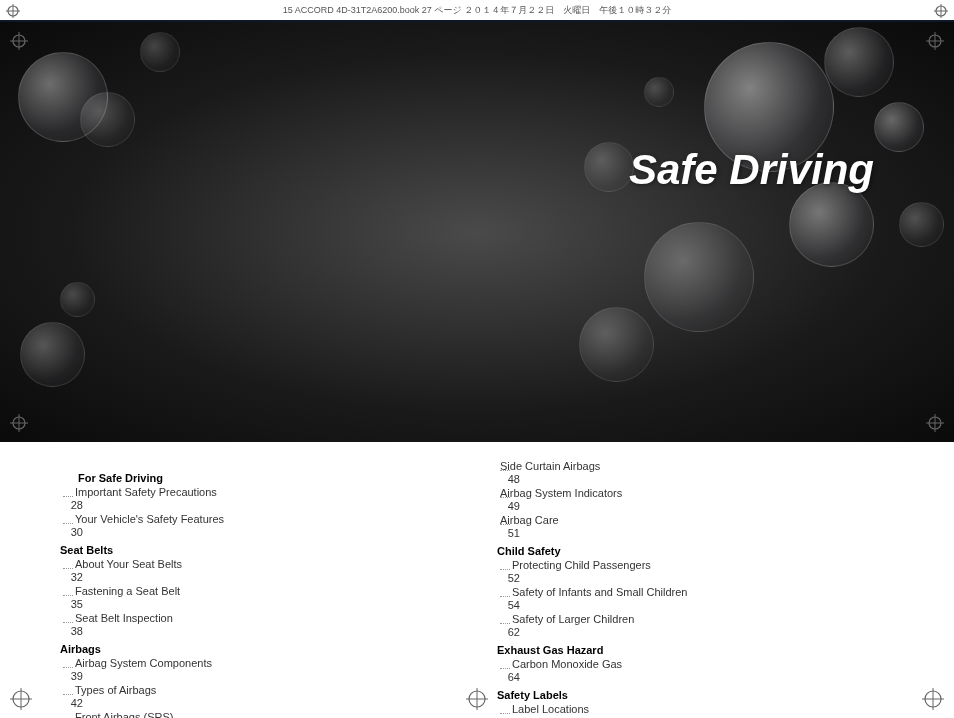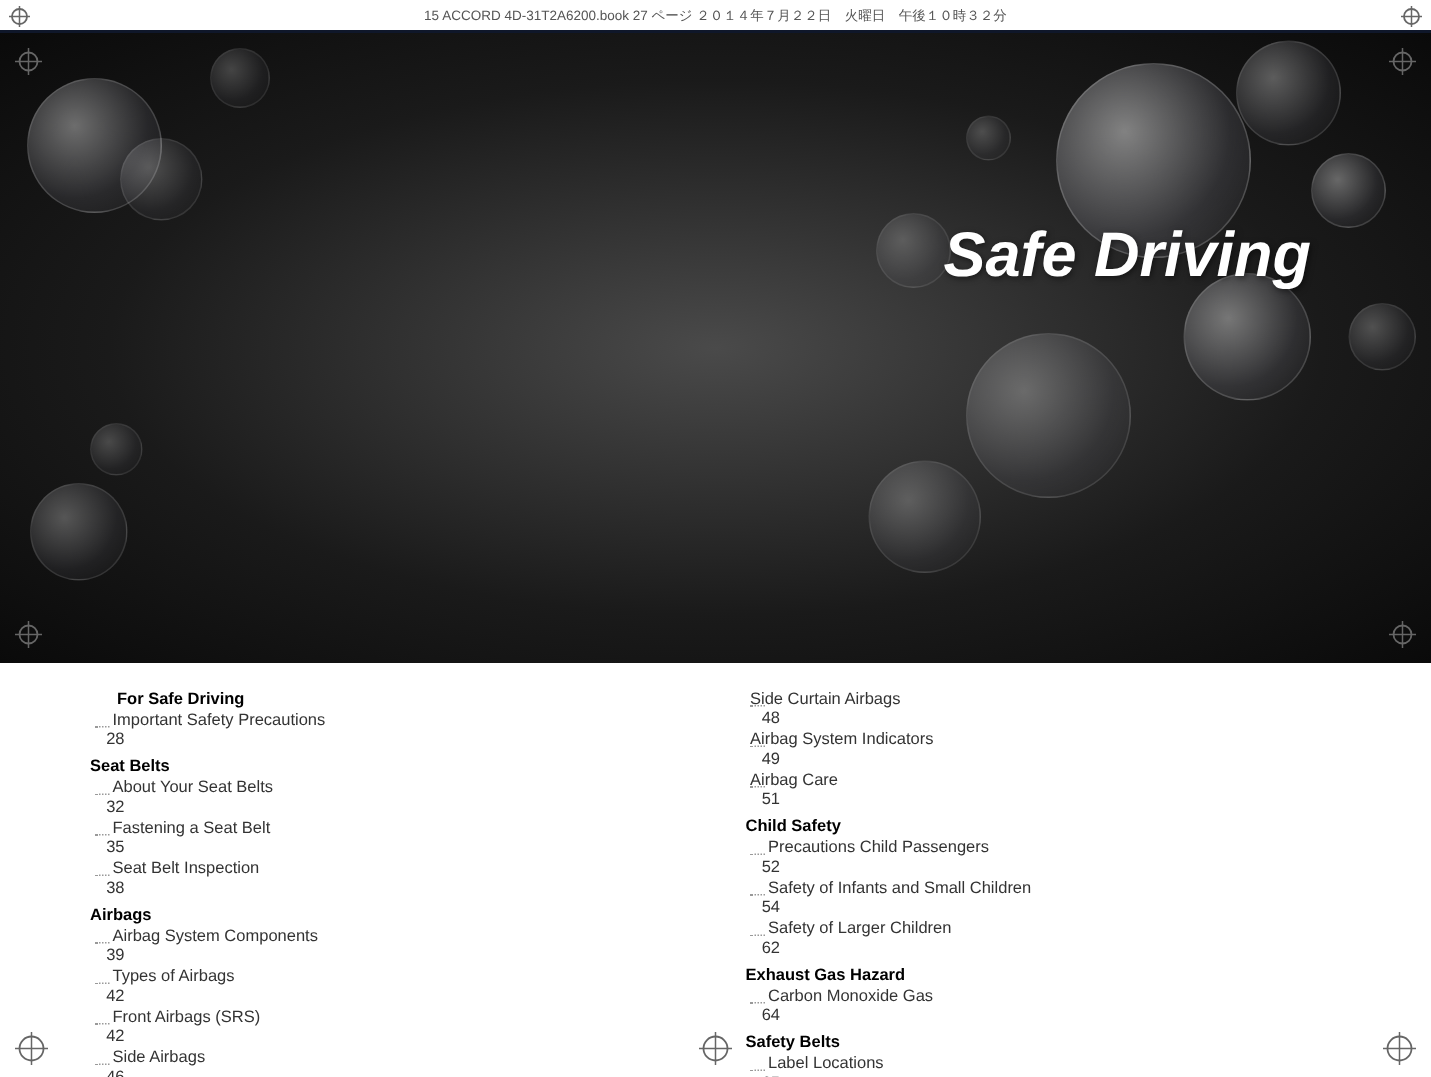--- a/index.html
+++ b/index.html
@@ -167,21 +167,21 @@
 
     .toc-header {
       font-size: 11px;
       font-weight: bold;
       color: #000;
       margin-bottom: 2px;
       margin-top: 6px;
     }
 
     .toc-header:first-child {
-      margin-top: 0;
+      margin-top: 12px;
       padding-left: 18px;
     }
 
     .toc-entry.indented .toc-entry-label {
       padding-left: 12px;
     }
 
     
     .bottom-area {
       width: 100%;
@@ -309,20 +309,25 @@
 
   <div class="toc-section">
 
     <div class="toc-col" id="toc-left">
         <div class="toc-header">For Safe Driving</div>
         <div class="toc-entry indented">
           <span class="toc-entry-label">Important Safety Precautions</span>
           <span class="toc-entry-dots"></span>
           <span class="toc-entry-page">28</span>
         </div>
+        <div class="toc-entry indented">
+          <span class="toc-entry-label">Your Vehicle's Safety Features</span>
+          <span class="toc-entry-dots"></span>
+          <span class="toc-entry-page">30</span>
+        </div>
         <div class="toc-header">Seat Belts</div>
         <div class="toc-entry indented">
           <span class="toc-entry-label">About Your Seat Belts</span>
           <span class="toc-entry-dots"></span>
           <span class="toc-entry-page">32</span>
         </div>
         <div class="toc-entry indented">
           <span class="toc-entry-label">Fastening a Seat Belt</span>
           <span class="toc-entry-dots"></span>
           <span class="toc-entry-page">35</span>
@@ -366,41 +371,41 @@
           <span class="toc-entry-dots"></span>
           <span class="toc-entry-page">49</span>
         </div>
         <div class="toc-entry">
           <span class="toc-entry-label">Airbag Care</span>
           <span class="toc-entry-dots"></span>
           <span class="toc-entry-page">51</span>
         </div>
         <div class="toc-header">Child Safety</div>
         <div class="toc-entry indented">
-          <span class="toc-entry-label">Precautions Child Passengers</span>
+          <span class="toc-entry-label">Protecting Child Passengers</span>
           <span class="toc-entry-dots"></span>
           <span class="toc-entry-page">52</span>
         </div>
         <div class="toc-entry indented">
           <span class="toc-entry-label">Safety of Infants and Small Children</span>
           <span class="toc-entry-dots"></span>
           <span class="toc-entry-page">54</span>
         </div>
         <div class="toc-entry indented">
           <span class="toc-entry-label">Safety of Larger Children</span>
           <span class="toc-entry-dots"></span>
           <span class="toc-entry-page">62</span>
         </div>
         <div class="toc-header">Exhaust Gas Hazard</div>
         <div class="toc-entry indented">
           <span class="toc-entry-label">Carbon Monoxide Gas</span>
           <span class="toc-entry-dots"></span>
           <span class="toc-entry-page">64</span>
         </div>
-        <div class="toc-header">Safety Belts</div>
+        <div class="toc-header">Safety Labels</div>
         <div class="toc-entry indented">
           <span class="toc-entry-label">Label Locations</span>
           <span class="toc-entry-dots"></span>
           <span class="toc-entry-page">65</span>
         </div>
       </div>
 
   </div>
 
 

